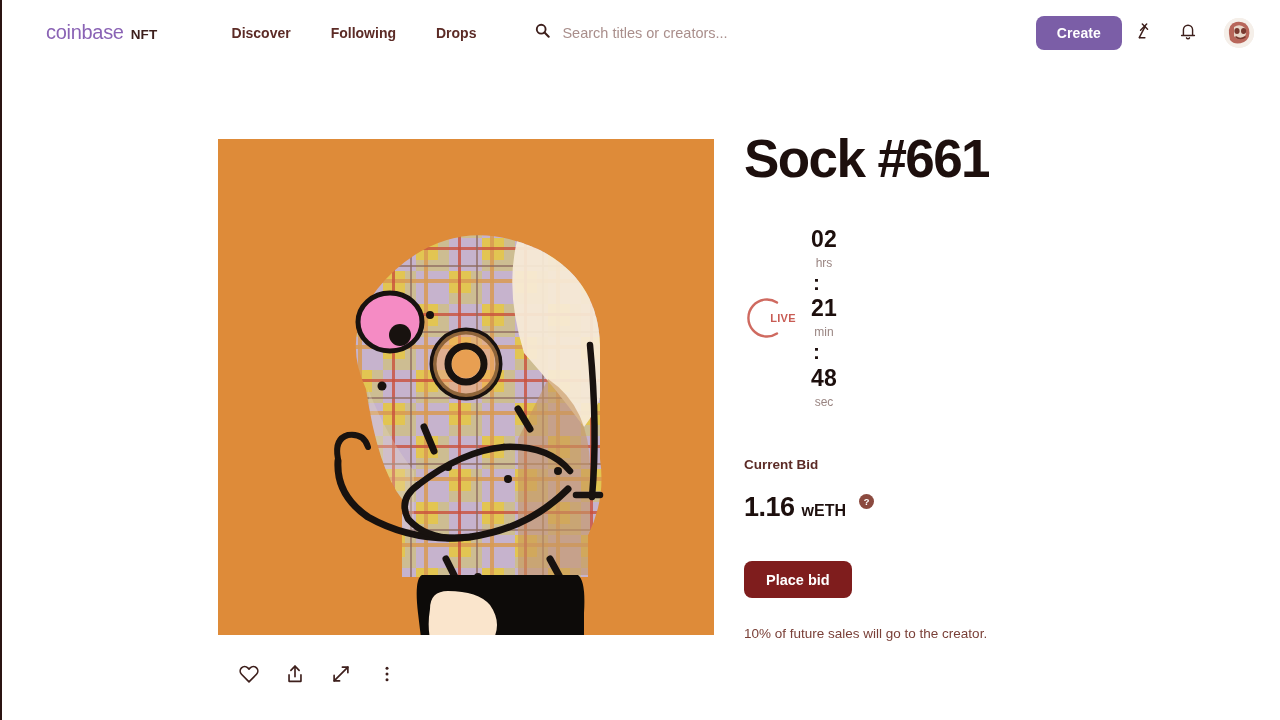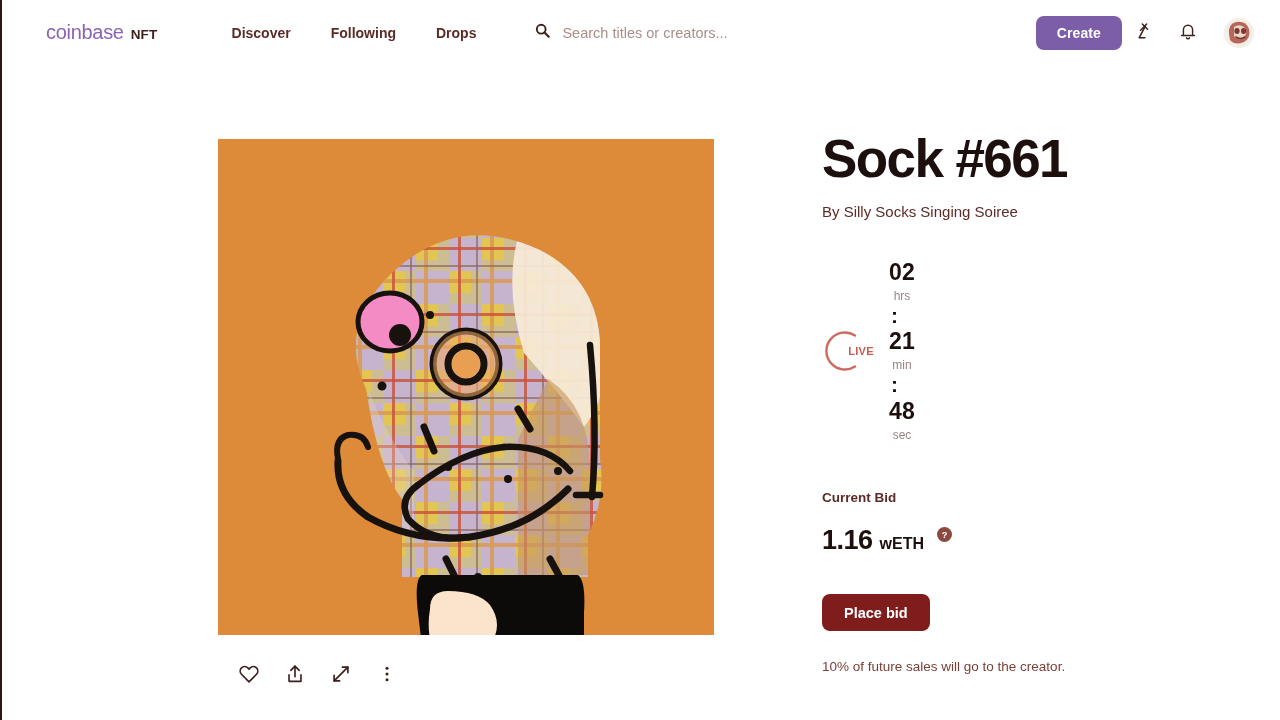--- a/index.html
+++ b/index.html
@@ -59,21 +59,21 @@
     width: 30px; height: 30px; border-radius: 50%;
     overflow: hidden; background: #f2ece7; margin-left: 14px;
     cursor: pointer; flex: 0 0 auto;
   }
   .avatar svg { display: block; }
 
   
   .main {
     display: flex;
     padding: 74px 0 0 216px;
-    gap: 108px;
+    gap: 30px;
   }
   .art-col { width: 496px; flex: 0 0 auto; }
   .art-frame {
     width: 496px; height: 496px;
     background: #de8b39;
     overflow: hidden; position: relative;
     cursor: pointer;
   }
   .art-frame svg { display: block; width: 100%; height: 100%; }
 
@@ -320,21 +320,20 @@
             <circle cx="12" cy="19" r="1.8"></circle>
           </svg>
         </span>
       </button>
     </div>
   </div>
 
   <div class="info-col">
 
     <div class="title">Sock #661</div>
-    <div class="creator">By Silly Socks Singing Soiree</div>
 
     <div class="timer-row">
       <div class="live-badge">
         <svg width="46" height="46" viewBox="0 0 46 46">
           <path d="M33 7.5 A18.5 18.5 0 1 0 33 38.5" fill="none" stroke="#cf6a60" stroke-width="2.4" stroke-linecap="round"></path>
         </svg>
         <span class="live-text">LIVE</span>
       </div>
 
       <div class="clock">

